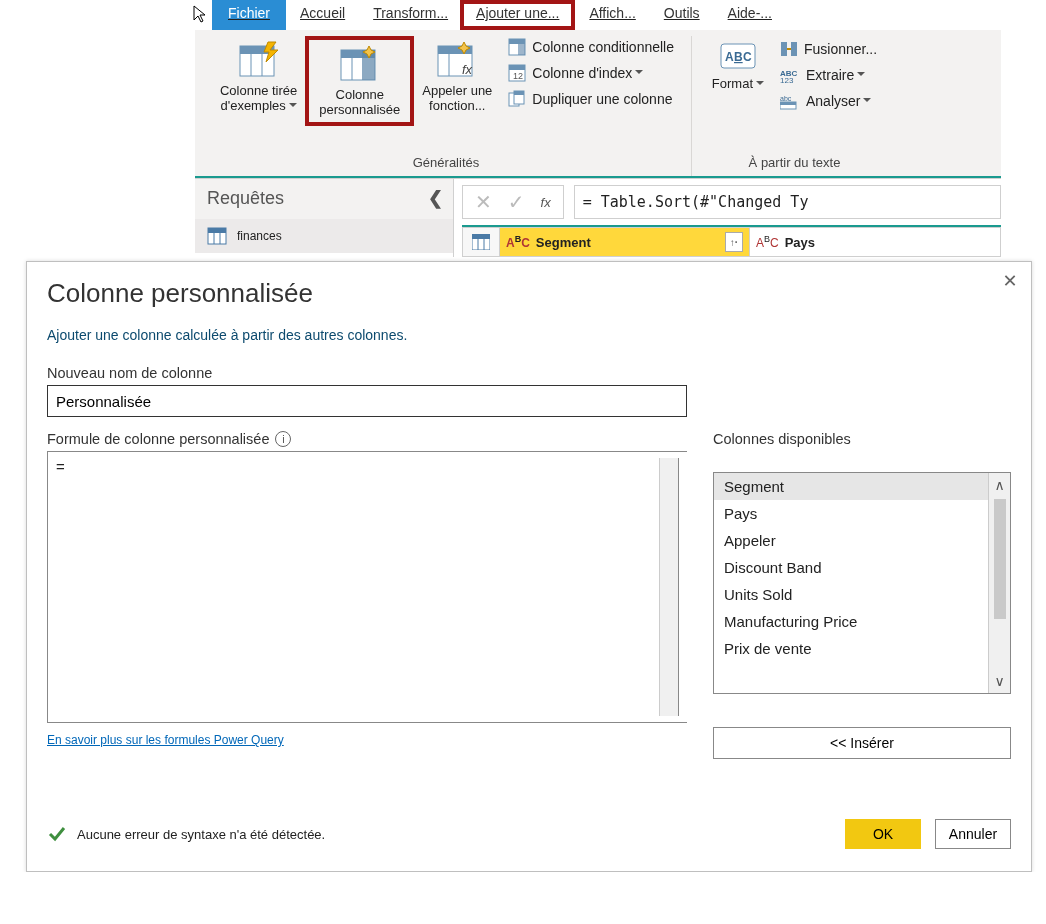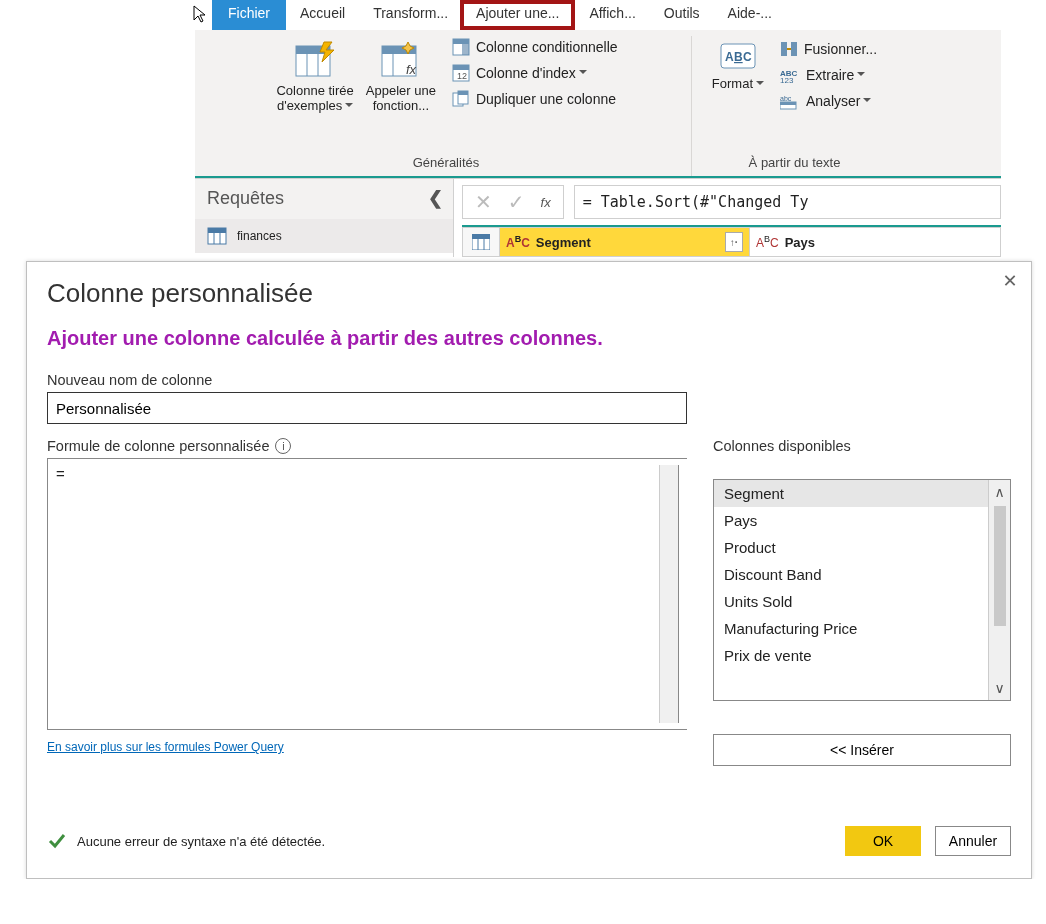--- a/index.html
+++ b/index.html
@@ -16,20 +16,21 @@
     margin-left: 195px;
     width: 806px;
     background: #f3f2f1;
     border-bottom: 2px solid #1a9a8f;
   }
   .tabstrip {
     display: flex;
     align-items: stretch;
     height: 30px;
     background: #fff;
+    text-decoration: underline;
   }
   .cursor {
     width: 20px; height: 20px;
     position: relative;
     margin-top: 5px;
     margin-left: -3px;
   }
   .tab {
     padding: 5px 14px 0 14px;
     font-size: 14px;
@@ -173,21 +174,21 @@
     border:1px solid #bfbfbf;
     background:#fff;
     padding: 14px 20px 22px 20px;
     box-shadow: 0 0 4px rgba(0,0,0,.15);
   }
   .dlg-close {
     position:absolute; top:8px; right:10px;
     font-size:18px; color:#666; width:22px; text-align:center;
   }
   .dlg-title { font-size:26px; font-weight:300; color:#333; margin:2px 0 18px 0;}
-  .dlg-sub   { font-size:20px; color:#a21caf; margin-bottom:22px;font-weight:bold; }
+  .dlg-sub   { font-size:14px; color:#0c4a6e; margin-bottom:22px; }
   .fldlabel { font-size:14.5px; color:#333; margin-bottom:4px; display:flex; align-items:center; gap:6px;text-align:center;}
   .txtbox {
     border:1px solid #333; height:32px; font-size:15px;
     padding:4px 8px; width:640px; outline:none;
   }
   .dlg-row { display:flex; gap:26px; margin-top:14px; }
   .leftcol { width:640px; }
   .formula-box {
     border:1px solid #888; border-right:none;
     height:272px; padding:6px 8px; font-size:15px;
@@ -263,20 +264,31 @@
             <rect x="2" y="6" width="34" height="30" fill="#fff" stroke="#6b93b5"></rect>
             <rect x="2" y="6" width="34" height="8" fill="#6b93b5"></rect>
             <line x1="13" y1="6" x2="13" y2="36" stroke="#6b93b5"></line>
             <line x1="24" y1="6" x2="24" y2="36" stroke="#6b93b5"></line>
             <polygon points="30,2 38,2 32,10 40,10 28,22 31,12 26,12" fill="#f4b400" stroke="#c08a00"></polygon>
           </svg>
           <span class="cap drop">Colonne tirée
 d'exemples</span>
         </div>
 
+        <div class="bigbtn boxed-red" style="padding:4px 10px 4px 10px; margin:0 2px;">
+          <svg width="42" height="40" viewBox="0 0 42 40">
+            <rect x="2" y="6" width="34" height="30" fill="#fff" stroke="#6b93b5"></rect>
+            <rect x="2" y="6" width="34" height="8" fill="#6b93b5"></rect>
+            <rect x="23" y="6" width="13" height="30" fill="#5b84a8" opacity=".7"></rect>
+            <line x1="13" y1="6" x2="13" y2="36" stroke="#6b93b5"></line>
+            <path d="M30 2 l2 4 4 2 -4 2 -2 4 -2 -4 -4 -2 4 -2 z" fill="#f4c34a" stroke="#c08a00"></path>
+          </svg>
+          <span class="cap">Colonne
+personnalisée</span>
+        </div>
 
         <div class="bigbtn">
           <svg width="42" height="40" viewBox="0 0 42 40">
             <rect x="2" y="6" width="34" height="30" fill="#fff" stroke="#6b93b5"></rect>
             <rect x="2" y="6" width="34" height="8" fill="#6b93b5"></rect>
             <line x1="13" y1="6" x2="13" y2="36" stroke="#6b93b5"></line>
             <path d="M28 2 l2 4 4 2 -4 2 -2 4 -2 -4 -4 -2 4 -2 z" fill="#f4c34a" stroke="#c08a00"></path>
             <text x="26" y="34" font-size="13" font-style="italic" fill="#444">fx</text>
           </svg>
           <span class="cap">Appeler une
@@ -428,21 +440,21 @@
       </div>
       <a class="link" href="#">En savoir plus sur les formules Power Query</a>
     </div>
 
     <div class="availcol">
       <div class="fldlabel">Colonnes disponibles</div>
       <div class="avail-list">
         <div class="avail-items">
           <div class="sel">Segment</div>
           <div>Pays</div>
-          <div>Product</div>
+          <div>Appeler</div>
           <div>Discount Band</div>
           <div>Units Sold</div>
           <div>Manufacturing Price</div>
           <div>Prix de vente</div>
         </div>
         <div class="avail-sb">
           <span class="arrow">∧</span>
           <span class="thumb"></span>
           <span style="flex:1"></span>
           <span class="arrow">∨</span>

